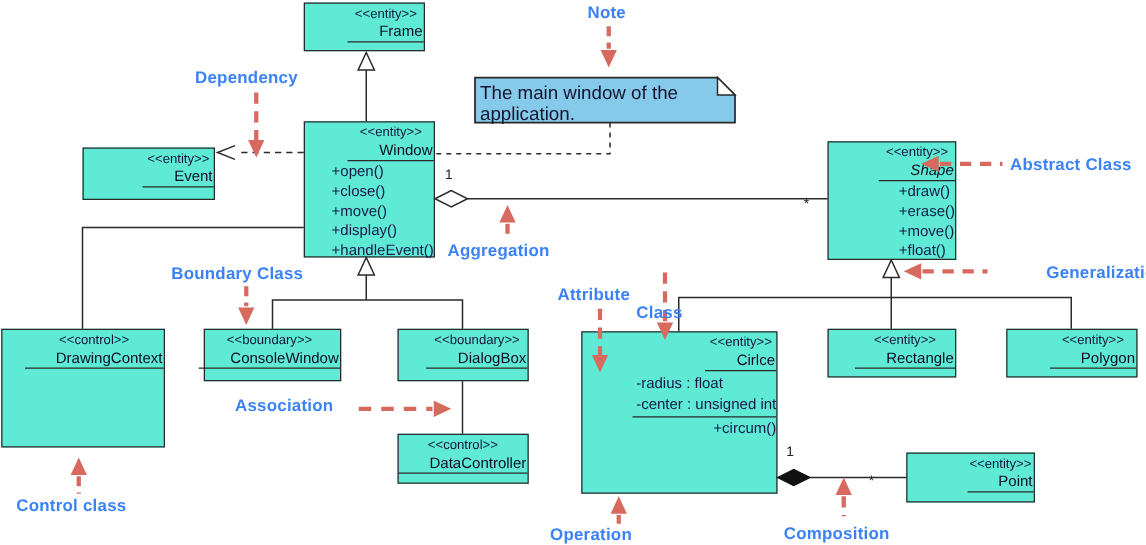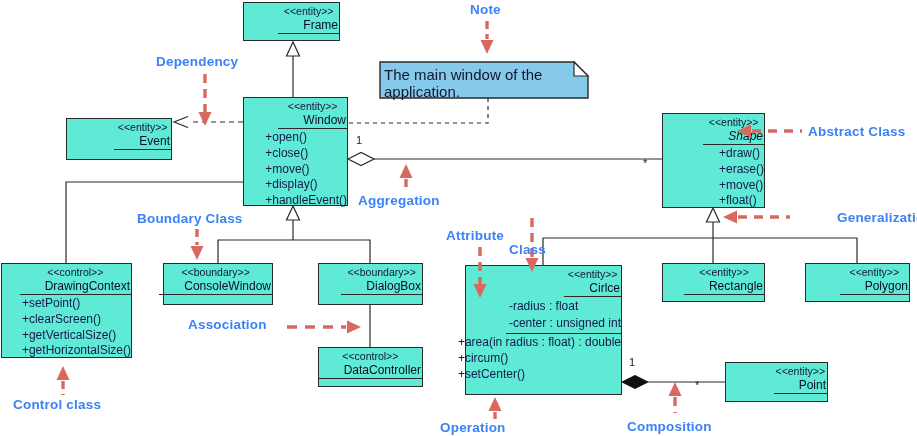--- a/index.html
+++ b/index.html
@@ -70,26 +70,20 @@
       <div class="member">+move()</div>
       <div class="member">+float()</div>
     </div>
   </div>
 
   <div class="cls" style="left:1px;top:263px;width:131px;height:95px;">
     <div class="hd">
       <div class="st">&lt;&lt;control&gt;&gt;</div>
       <div class="nm">DrawingContext</div>
     </div>
-    <div class="body members">
-      <div class="member">+setPoint()</div>
-      <div class="member">+clearScreen()</div>
-      <div class="member">+getVerticalSize()</div>
-      <div class="member">+getHorizontalSize()</div>
-    </div>
   </div>
 
   <div class="cls" style="left:163px;top:263px;width:110px;height:42px;">
     <div class="hd">
       <div class="st">&lt;&lt;boundary&gt;&gt;</div>
       <div class="nm">ConsoleWindow</div>
     </div>
       <div class="body"></div>
   </div>
 
@@ -112,23 +106,21 @@
   <div class="cls" style="left:465px;top:265px;width:157px;height:130px;">
     <div class="hd">
       <div class="st">&lt;&lt;entity&gt;&gt;</div>
       <div class="nm">Cirlce</div>
     </div>
     <div class="members attrs" style="flex:0 0 auto;padding-bottom:2px;">
       <div class="member" style="line-height:16.5px;">-radius : float</div>
       <div class="member" style="line-height:16.5px;">-center : unsigned int</div>
     </div>
     <div class="body members">
-      <div class="member">+area(in radius : float) : double</div>
       <div class="member">+circum()</div>
-      <div class="member">+setCenter()</div>
     </div>
   </div>
 
   <div class="cls" style="left:662px;top:263px;width:103px;height:39px;">
     <div class="hd">
       <div class="st">&lt;&lt;entity&gt;&gt;</div>
       <div class="nm">Rectangle</div>
     </div>
       <div class="body"></div>
   </div>

